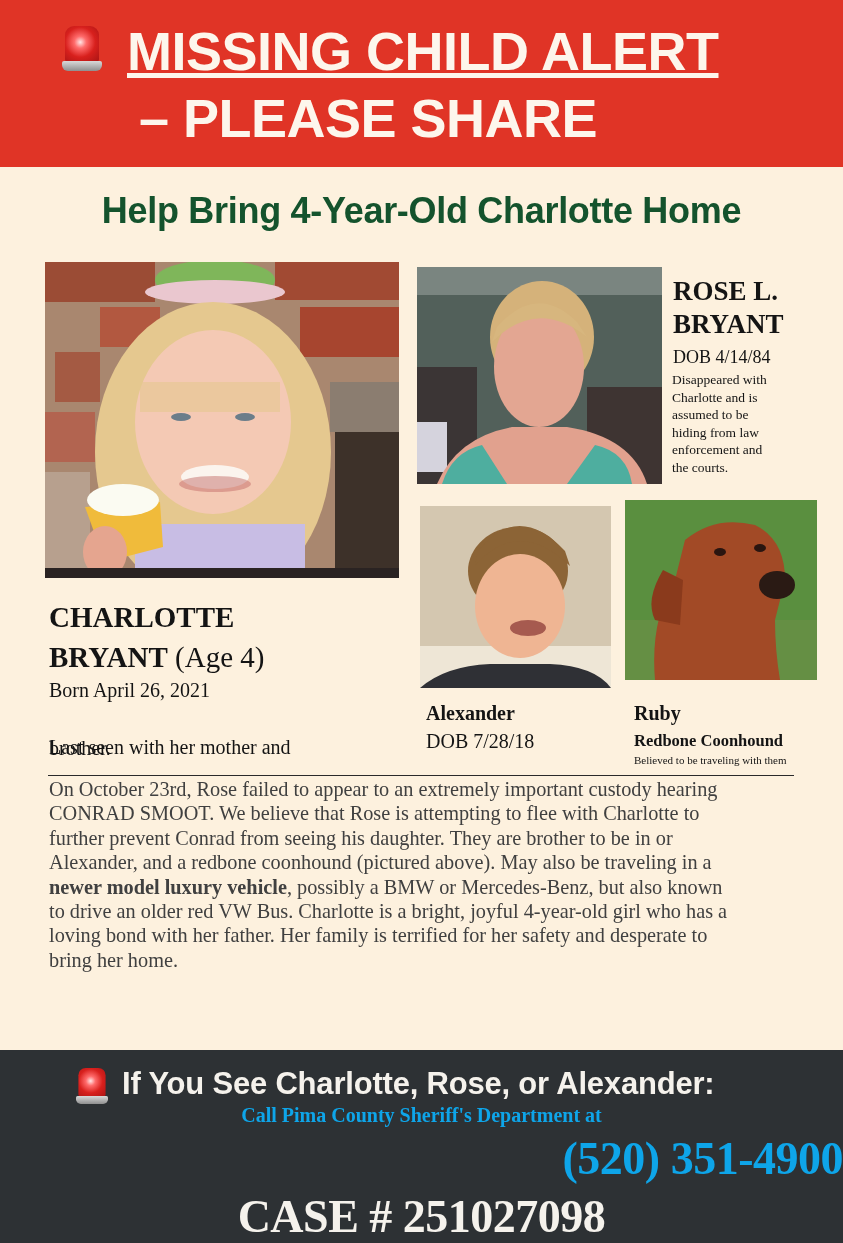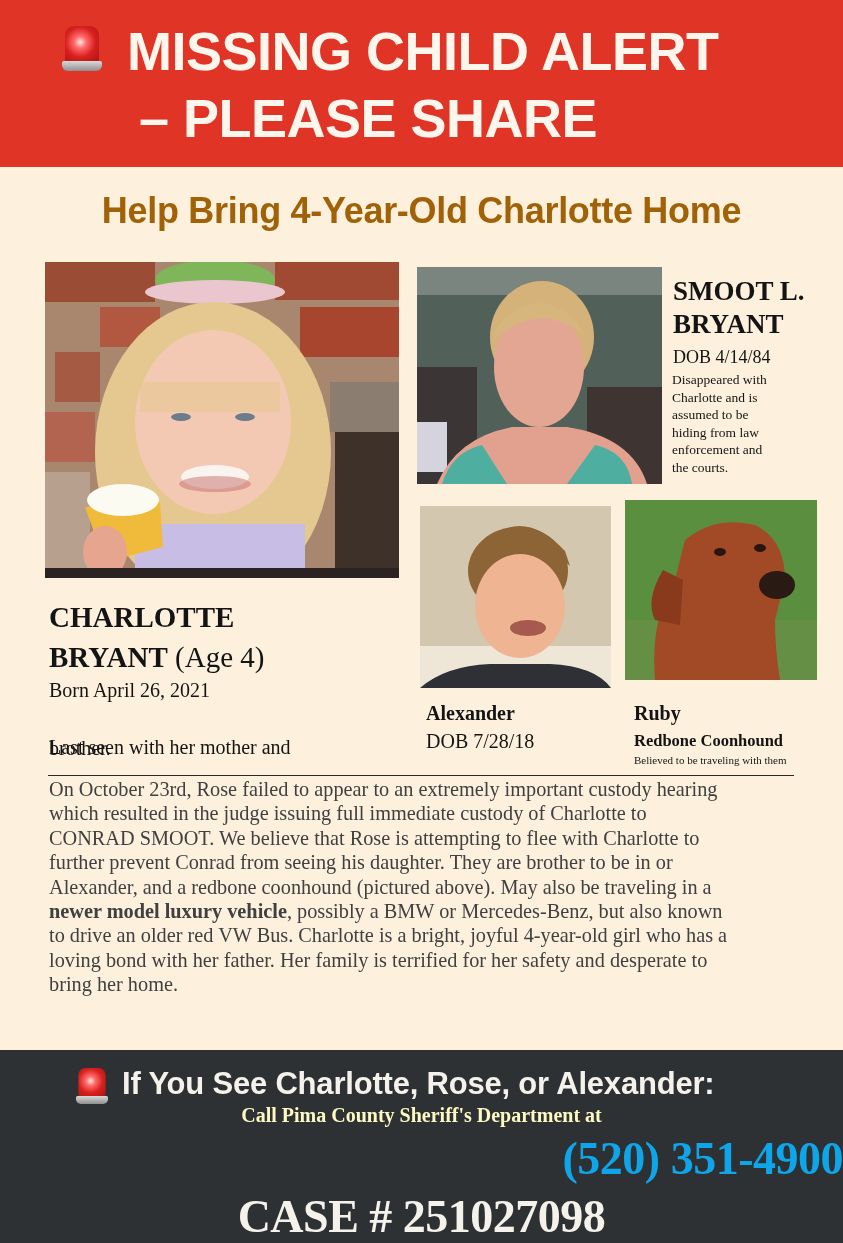--- a/index.html
+++ b/index.html
@@ -28,21 +28,21 @@
     background: radial-gradient(circle at 45% 45%, #ffe6e6 0, #ff6b6b 22%, #d8201d 55%, #a81414 100%);
   }
   .siren .base {
     position: absolute; left: 0; top: 35px; width: 40px; height: 10px;
     border-radius: 2px 2px 6px 6px;
     background: linear-gradient(#d9d9d9, #8f8f8f);
   }
   .subtitle {
     position: absolute; left: 0; width: 843px; top: 190px; text-align: center;
     font-family: "Liberation Sans", sans-serif; font-weight: bold;
-    font-size: 36px; color: #a16207; letter-spacing: -0.3px;
+    font-size: 36px; color: #14532d; letter-spacing: -0.3px;
   }
   .photo { position: absolute; overflow: hidden; }
   .photo svg { display: block; width: 100%; height: 100%; }
 
   .name-big { font-weight: bold; }
   .abs { position: absolute; white-space: nowrap; }
 
   .rule {
     position: absolute; left: 48px; width: 746px; top: 775px; height: 0;
     border-top: 1.5px solid #2a2a2a;
@@ -55,40 +55,40 @@
     position: absolute; left: 0; top: 1050px; width: 843px; height: 206px;
     background: #2d3134;
   }
   .footer .f-head {
     position: absolute; left: 122px; top: 16px; color: #f5f2ec;
     font-family: "Liberation Sans", sans-serif; font-weight: bold;
     font-size: 31px; white-space: nowrap; letter-spacing: -0.2px;
   }
   .footer .f-sub {
     position: absolute; left: 0; width: 843px; top: 54px; text-align: center;
-    color: #fef9c3; font-weight: bold; font-size: 20px;
+    color: #0ea5e9; font-weight: bold; font-size: 20px;
   }
   .footer .f-phone {
     position: absolute; left: 0; width: 843px; top: 82px; text-align: right;
     color: #0ea5e9; font-weight: bold; font-size: 46px; letter-spacing: -0.5px;
   }
   .footer .f-case {
     position: absolute; left: 0; width: 843px; top: 140px; text-align: center;
     color: #f5f2ec; font-weight: bold; font-size: 46px; letter-spacing: -0.5px;
   }
 </style>
 </head>
 <body>
 
 <div class="banner">
   <div class="siren" style="left:62px; top:26px;">
     <div class="dome"></div>
       <div class="base"></div>
   </div>
-  <div class="banner-line" style="left:127px; top:24px;">MISSING CHILD ALERT</div>
+  <div class="banner-line" style="left:127px; top:24px;text-decoration:underline;">MISSING CHILD ALERT</div>
   <div class="banner-line" style="left:139px; top:91px;">– PLEASE SHARE</div>
 </div>
 
 <div class="subtitle">Help Bring 4-Year-Old Charlotte Home</div>
 
 <div class="photo" style="left:45px; top:262px; width:354px; height:316px;" title="Photo of Charlotte Bryant smiling, holding a cupcake">
   <svg viewBox="0 0 354 316" preserveAspectRatio="none">
     <rect width="354" height="316" fill="#a9876f"></rect>
     <rect x="0" y="0" width="110" height="40" fill="#9b4c35"></rect>
     <rect x="230" y="0" width="124" height="38" fill="#a14a33"></rect>
@@ -125,21 +125,21 @@
     <rect x="0" y="155" width="30" height="50" fill="#d5d3dd"></rect>
     <ellipse cx="125" cy="70" rx="52" ry="56" fill="#d5b27a"></ellipse>
     <ellipse cx="122" cy="100" rx="45" ry="60" fill="#e3a692"></ellipse>
     <path d="M75 75 Q120 30 170 70 L160 55 Q120 15 80 60 Z" fill="#d7b67e"></path>
     <path d="M20 217 Q40 170 95 160 L150 160 Q215 170 230 217 Z" fill="#e1a18e"></path>
     <path d="M25 217 Q35 185 65 178 L90 217 Z" fill="#4eae9f"></path>
     <path d="M150 217 L178 178 Q210 185 215 217 Z" fill="#4eae9f"></path>
   </svg>
 </div>
 
-<div class="abs name-big" style="left:673px; top:275px; font-size:27px; line-height:32px;">SMOOT L.</div>
+<div class="abs name-big" style="left:673px; top:275px; font-size:27px; line-height:32px;">ROSE L.</div>
 <div class="abs name-big" style="left:673px; top:308px; font-size:27px; line-height:32px;">BRYANT</div>
 <div class="abs" style="left:673px; top:347px; font-size:18px;">DOB 4/14/84</div>
 <div class="abs" style="left:672px; top:371px; font-size:13.5px; line-height:17.6px; white-space:normal; width:160px;">
   <div>Disappeared with</div>
   <div>Charlotte and is</div>
   <div>assumed to be</div>
   <div>hiding from law</div>
   <div>enforcement and</div>
   <div>the courts.</div>
 </div>
@@ -180,21 +180,20 @@
 <div class="abs name-big" style="left:426px; top:702px; font-size:20px;">Alexander</div>
 <div class="abs" style="left:426px; top:730px; font-size:20px;">DOB 7/28/18</div>
 <div class="abs name-big" style="left:634px; top:702px; font-size:20px;">Ruby</div>
 <div class="abs name-big" style="left:634px; top:731px; font-size:16.5px;">Redbone Coonhound</div>
 <div class="abs" style="left:634px; top:754px; font-size:11px;">Believed to be traveling with them</div>
 
 <div class="rule"></div>
 
 <div class="body-text" id="story">
     <div style="white-space: nowrap;"><span>On October 23rd, Rose failed to appear to an extremely important custody hearing</span></div>
-    <div style="white-space: nowrap;"><span>which resulted in the judge issuing full immediate custody of Charlotte to</span></div>
     <div style="white-space: nowrap;"><span>CONRAD SMOOT. We believe that Rose is attempting to flee with Charlotte to</span></div>
     <div style="white-space: nowrap;"><span>further prevent Conrad from seeing his daughter. They are brother to be in or</span></div>
     <div style="white-space: nowrap;"><span>Alexander, and a redbone coonhound (pictured above). May also be traveling in a</span></div>
     <div style="white-space: nowrap;"><b>newer model luxury vehicle</b><span>, possibly a BMW or Mercedes-Benz, but also known</span></div>
     <div style="white-space: nowrap;"><span>to drive an older red VW Bus. Charlotte is a bright, joyful 4-year-old girl who has a</span></div>
     <div style="white-space: nowrap;"><span>loving bond with her father. Her family is terrified for her safety and desperate to</span></div>
     <div style="white-space: nowrap;"><span>bring her home.</span></div>
   </div>
 
 <div class="footer">

